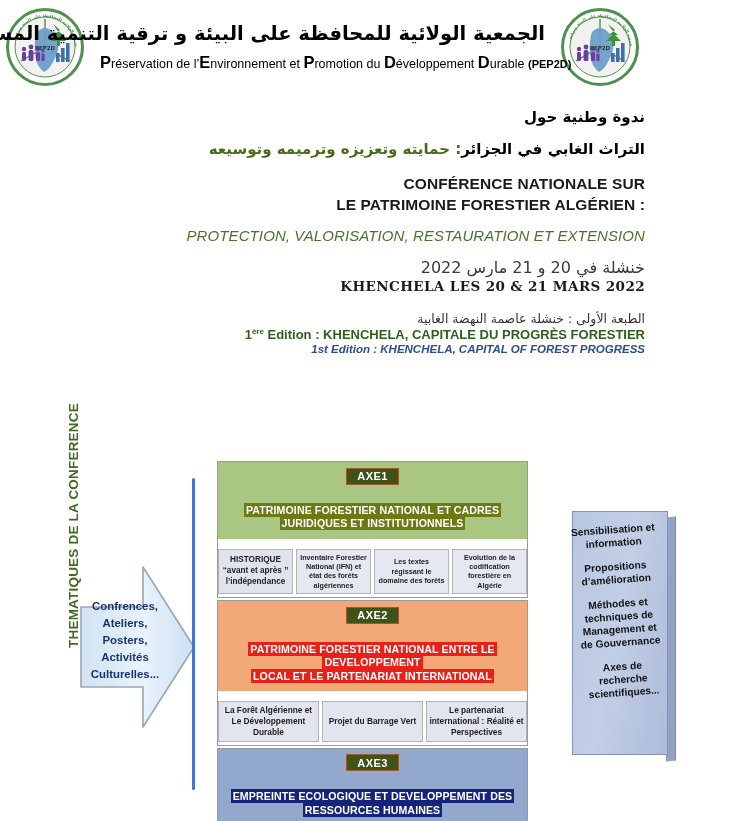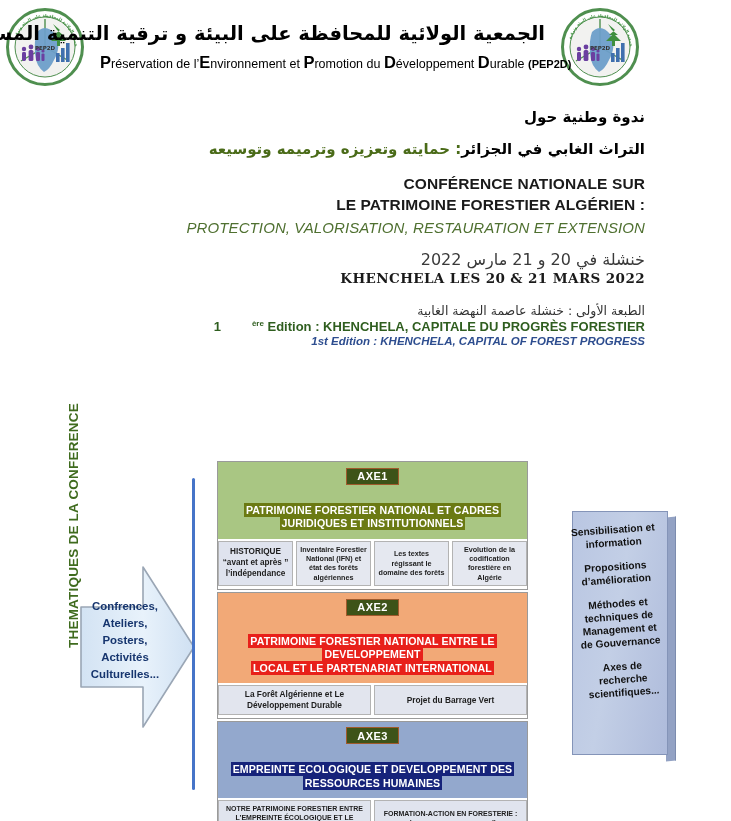--- a/index.html
+++ b/index.html
@@ -80,21 +80,21 @@
     font-weight:bold;
     font-size:15.5px;
     color:#1a1a1a;
     line-height:1.35;
     letter-spacing:0.1px;
   }
   .fr-sub{
     font-style:italic;
     font-size:15px;
     color:#4f7030;
-    margin-top:3px;
+    margin-top:11px;
     letter-spacing:0.1px;
   }
 
   .date-ar{
     margin-top:14px;
     font-family:"DejaVu Sans","Liberation Sans",sans-serif;
     direction:rtl;
     font-size:16px;
     color:#3a3a3a;
   }
@@ -113,21 +113,21 @@
     direction:rtl;
     font-size:12.5px;
     color:#333;
   }
   .edition-fr{
     margin-top:1px;
     font-size:13px;
     color:#2f5e1f;
     font-weight:600;
   }
-  .edition-fr sup{font-size:8px;font-weight:bold;margin-left:31px;}
+  .edition-fr sup{font-size:8px;font-weight:bold;}
   .edition-en{
     margin-top:1px;
     font-size:11.5px;
     font-weight:bold;
     font-style:italic;
     color:#2d4d8f;
   }
 
   
   .vert-label{
@@ -226,21 +226,21 @@
   .ateliers-band{
     background:#8b2fae;
     text-align:center;
     padding:4px 0 5px 0;
   }
 
   
   .subrow{
     display:flex;
     gap:3px;
-    margin-top:2px;
+    margin-top:10px;
     margin-bottom:3px;
   }
   .subbox{
     flex:1;
     border:1px solid #b3b3b3;
     background:#dfe3ee;
     box-sizing:border-box;
     padding:3px 2px;
     text-align:center;
     font-size:7.3px;
@@ -439,20 +439,21 @@
         <div class="axe-band">
           <div class="axe-tag">AXE2</div>
           <div class="axe-title">
             <span>PATRIMOINE  FORESTIER NATIONAL ENTRE LE DEVELOPPEMENT</span><br>
             <span>LOCAL ET LE PARTENARIAT INTERNATIONAL</span>
           </div>
         </div>
         <div class="subrow a2">
           <div class="subbox">La Forêt Algérienne et Le Développement Durable</div>
           <div class="subbox">Projet du Barrage Vert</div>
+          <div class="subbox">Le partenariat international : Réalité et Perspectives</div>
         </div>
       </div>
 
       <div class="axe-block axe3">
         <div class="axe-band">
           <div class="axe-tag">AXE3</div>
           <div class="axe-title">
             <span>EMPREINTE ECOLOGIQUE  ET DEVELOPPEMENT DES</span><br>
             <span>RESSOURCES HUMAINES</span>
           </div>

